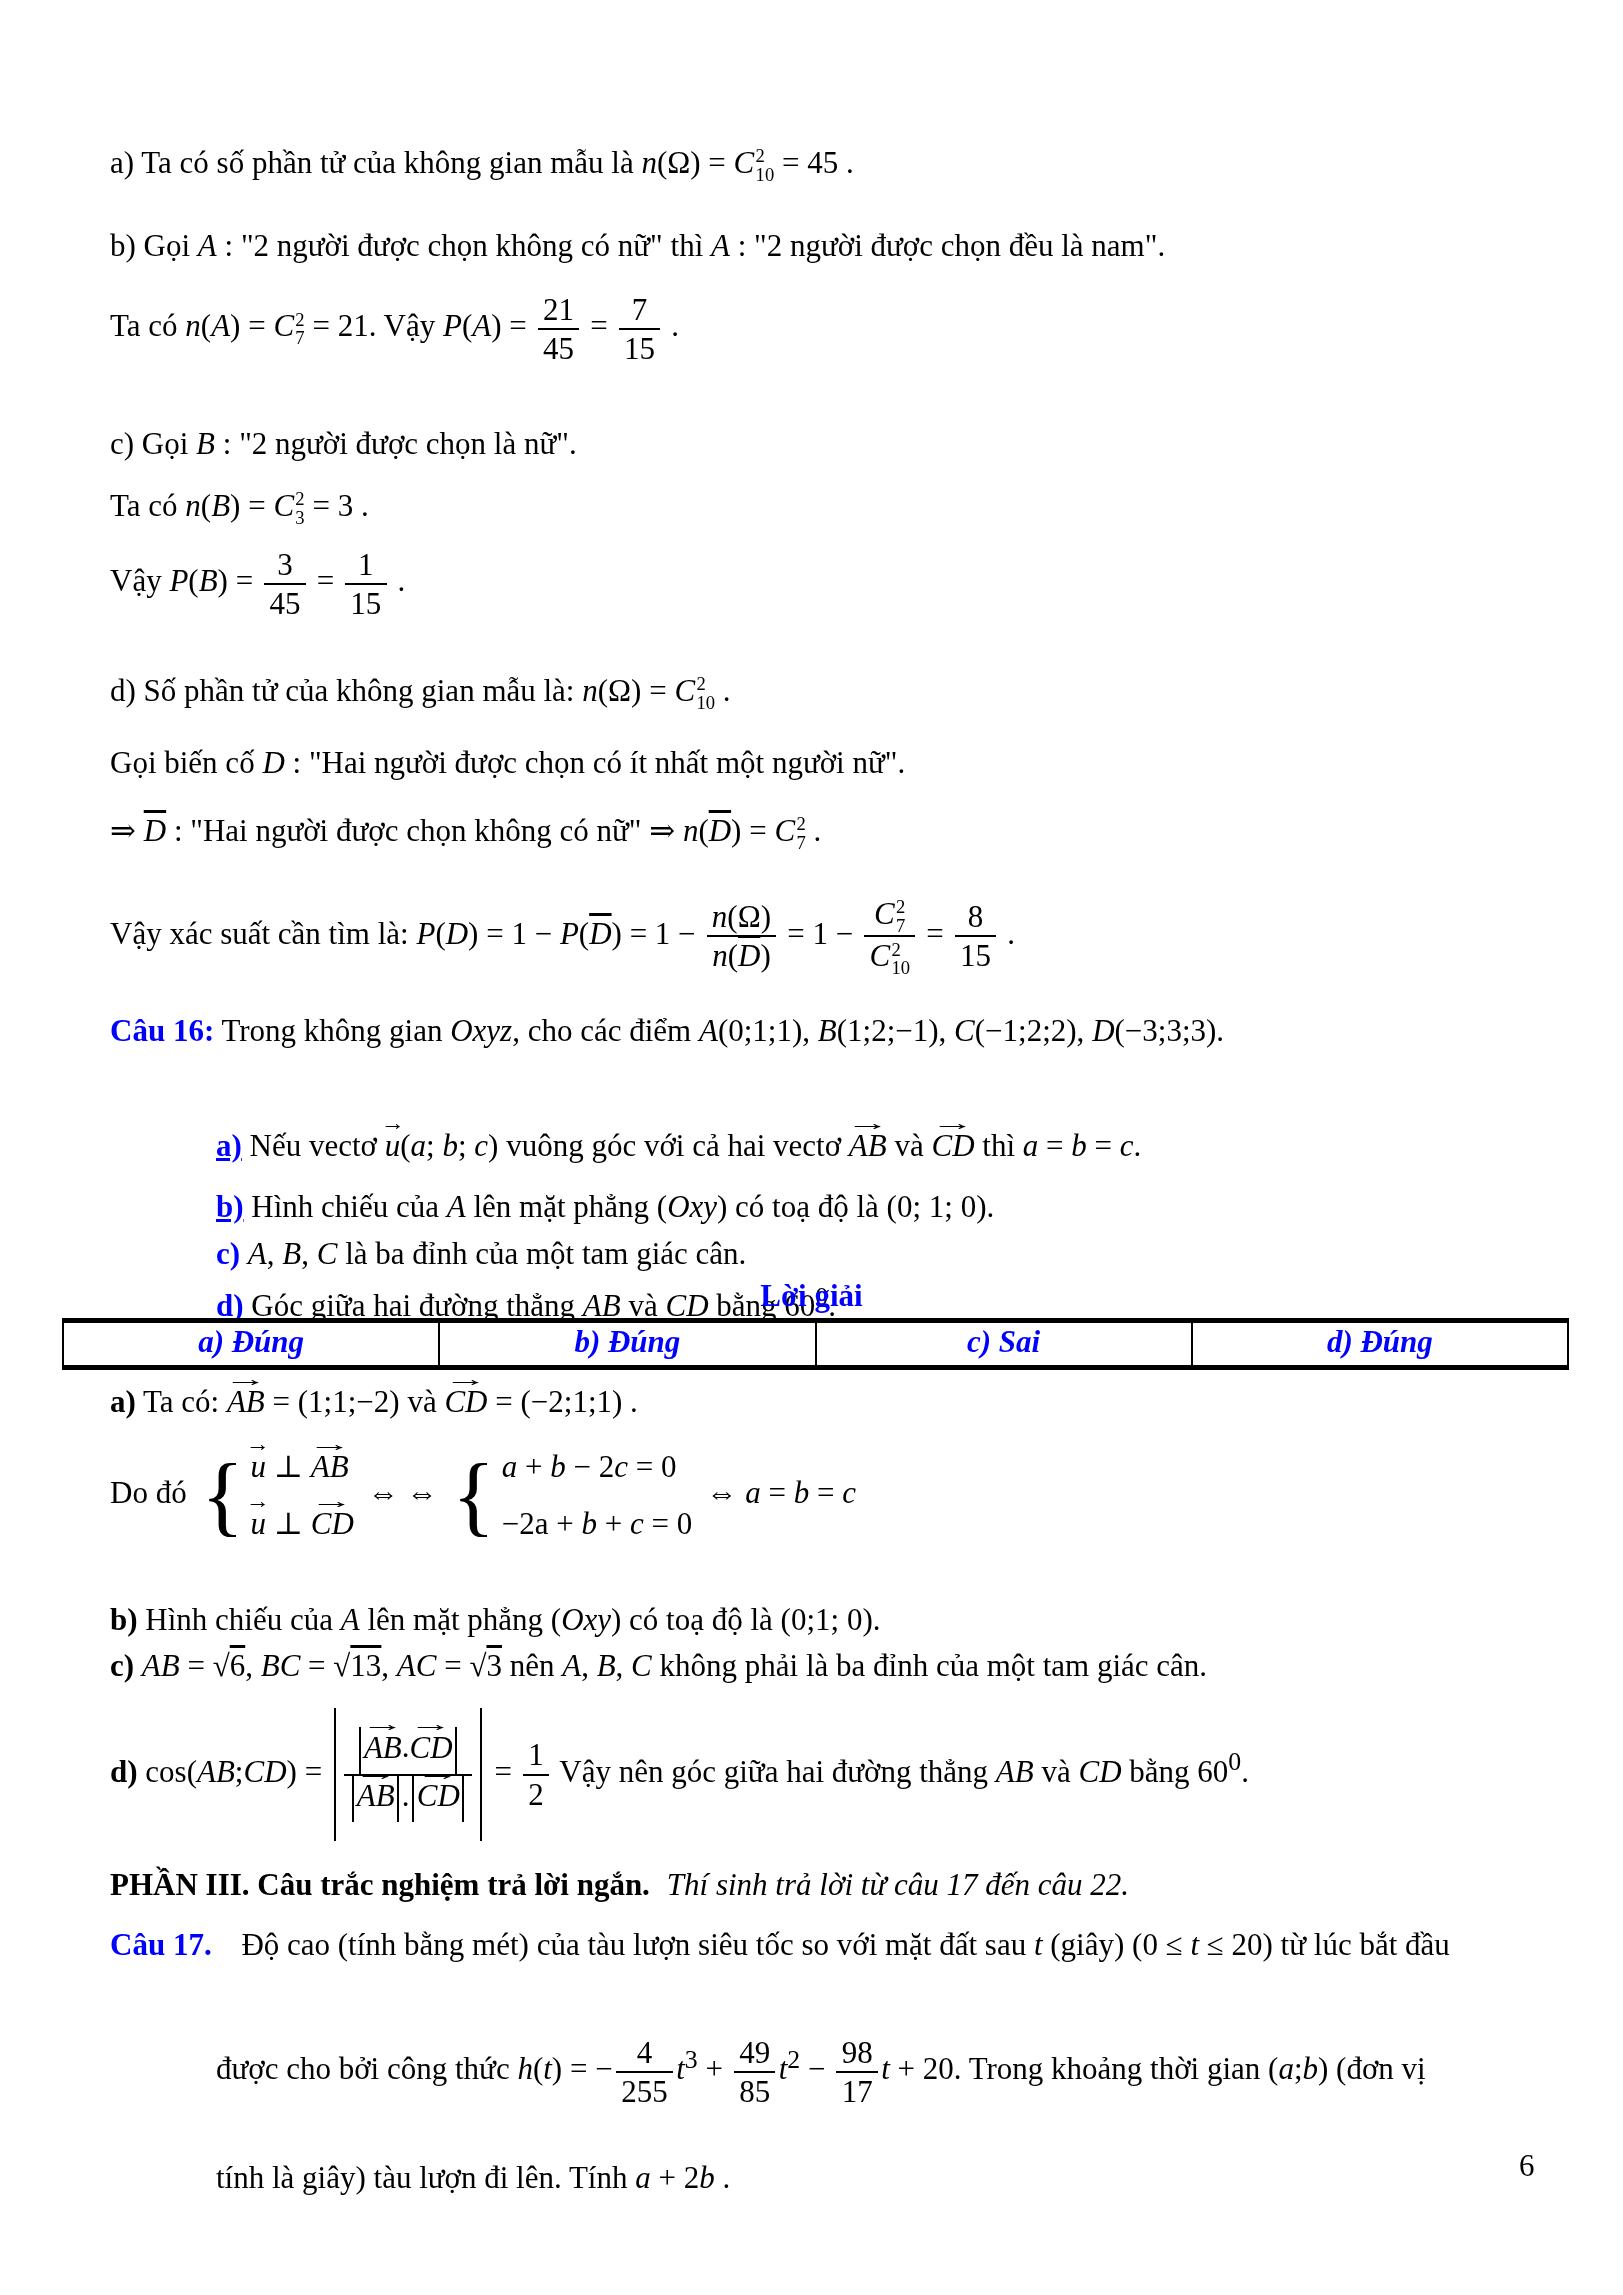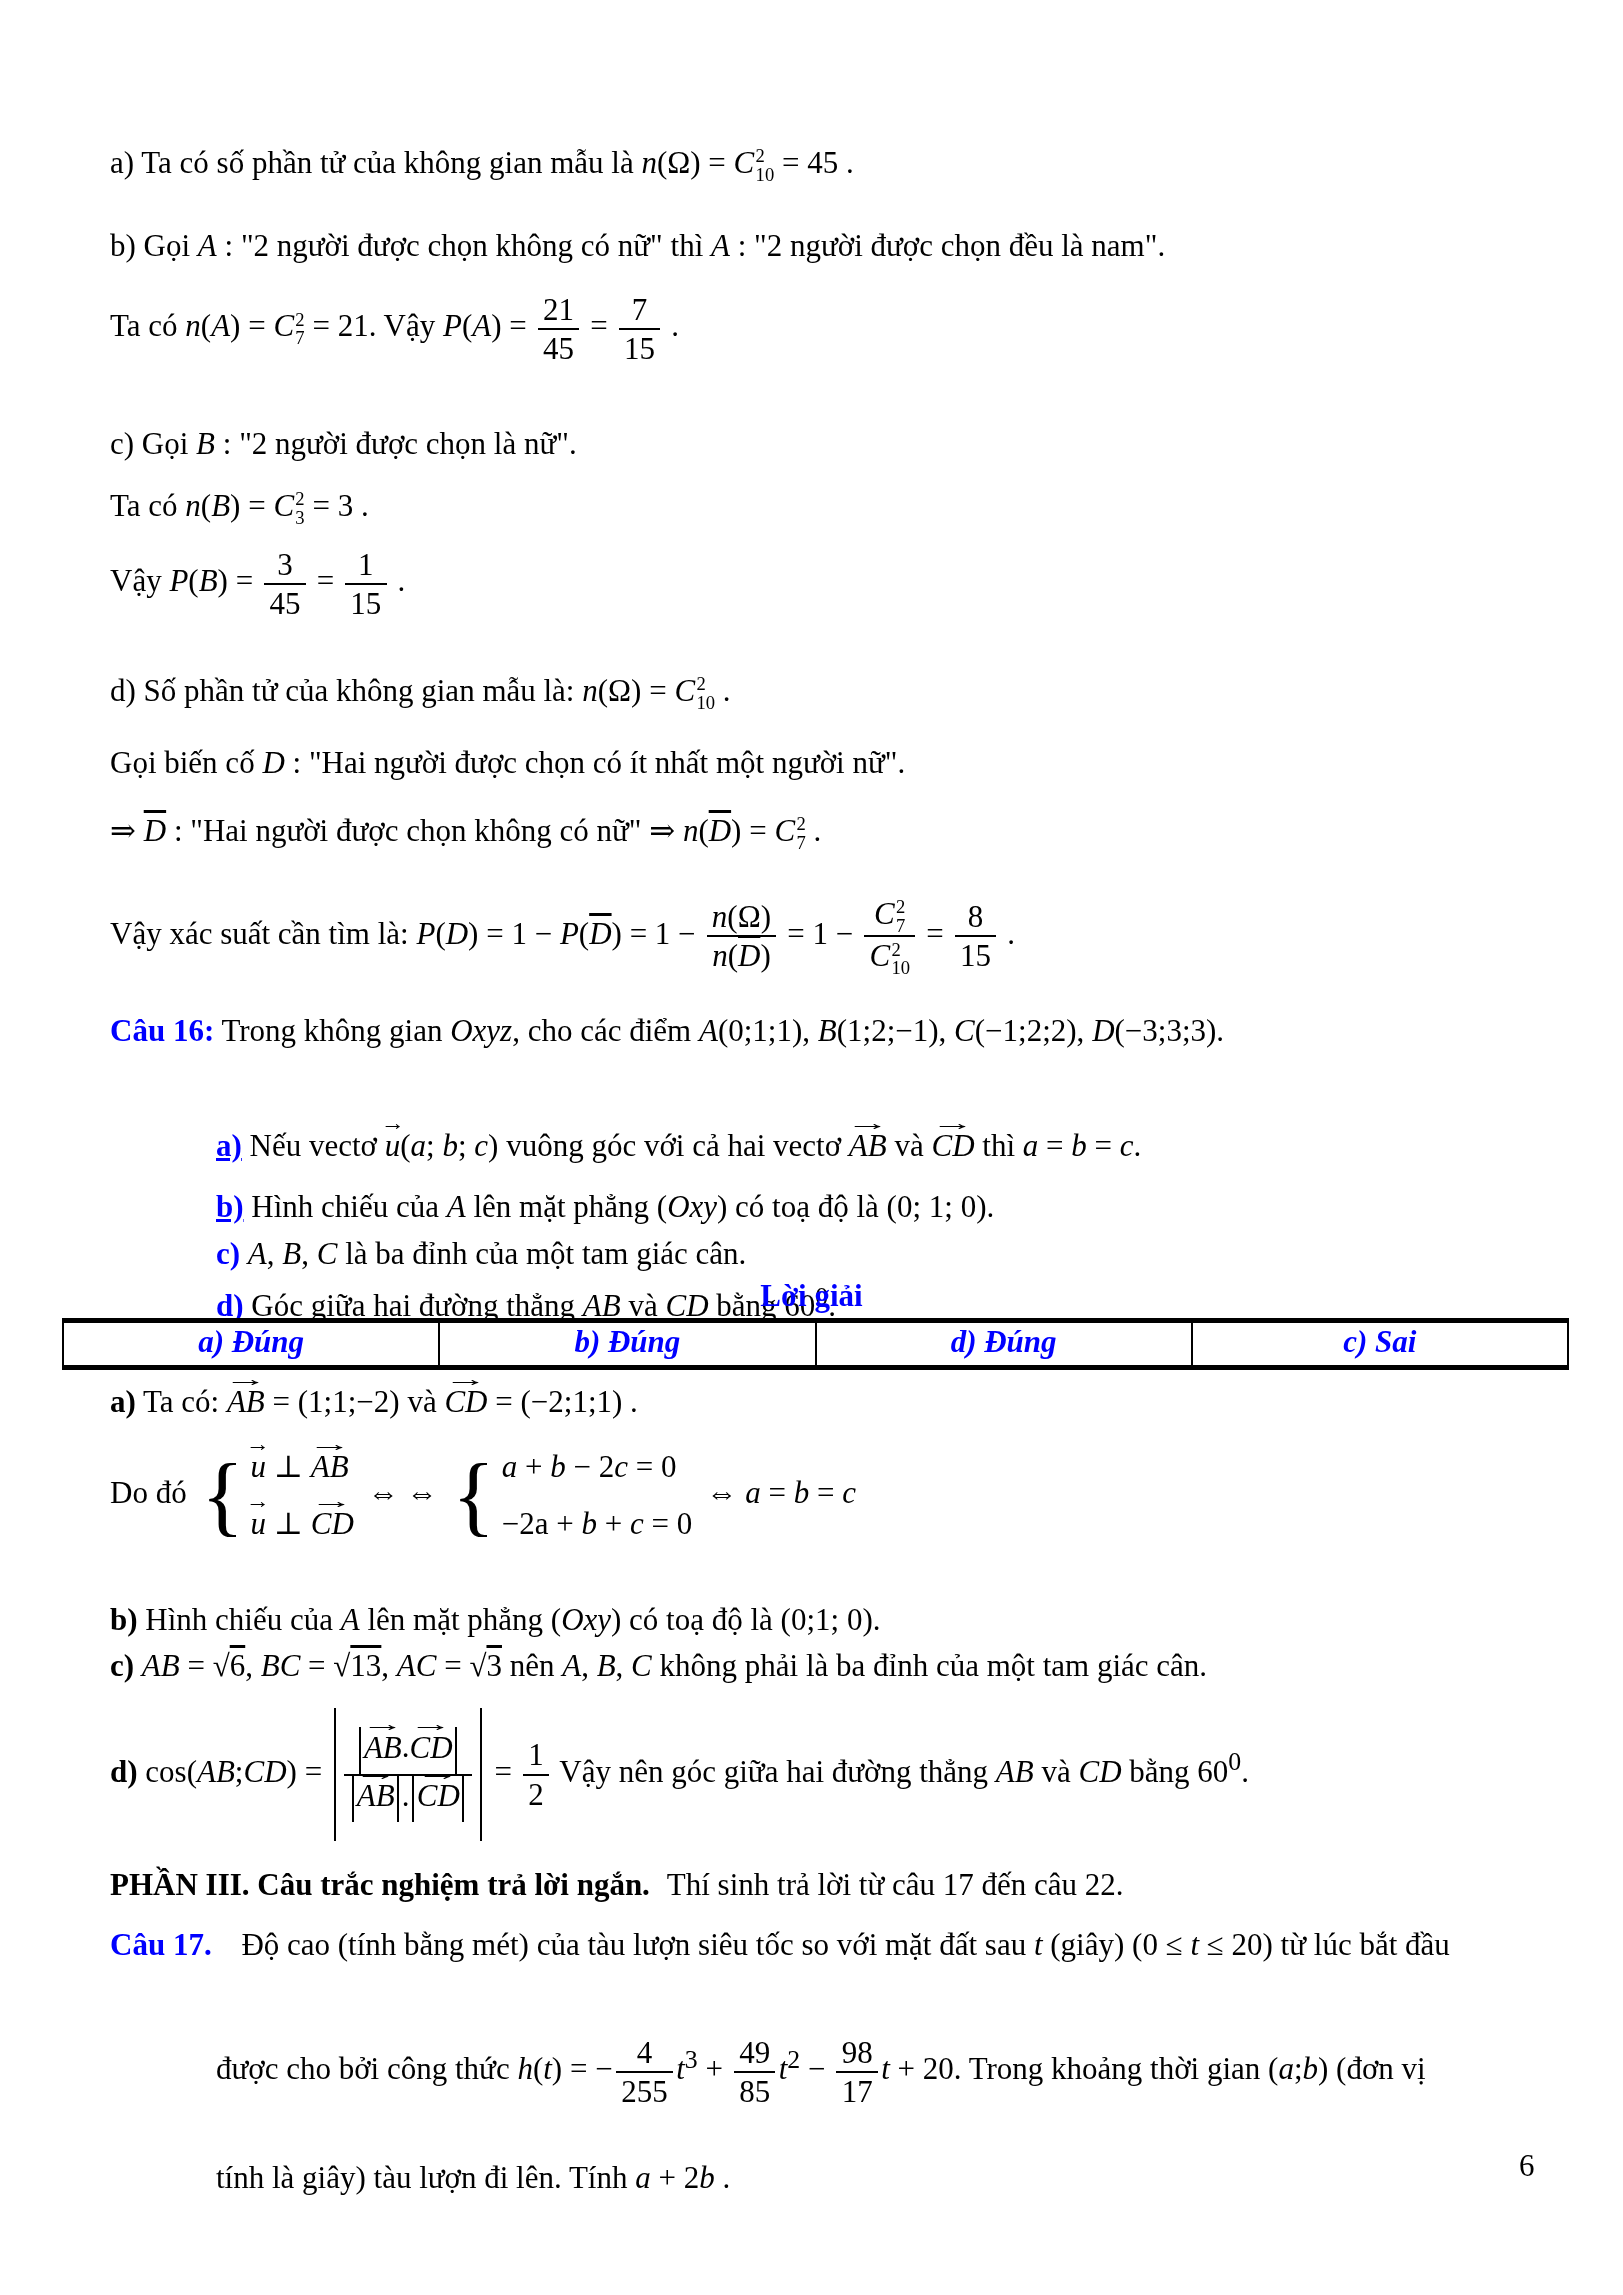--- a/index.html
+++ b/index.html
@@ -6,21 +6,21 @@
   body {
     width:1623px; height:2295px; background:#ffffff; position:relative;
     font-family:"Liberation Serif","DejaVu Serif",serif;
     font-size:31px; color:#000000; --blue:#0000ff;
   }
   .blk { position:absolute; left:110px; right:98px; line-height:1.3; }
   .indent { left:216px;margin-top:48px; }
   .ql { color:var(--blue); font-weight:bold; }
   .u { text-decoration:underline; }
   .bold { font-weight:bold; }
-  .it { }
+  .it { font-style:italic; }
   .center { text-align:center; }
   
   .fr { display:inline-flex; flex-direction:column; vertical-align:middle; text-align:center; margin:0 3.3px; line-height:1.2; }
   .fr > span { display:block; padding:0 5.2px; }
   .fr > span:first-child { border-bottom:2px solid #000; }
   
   .ss { display:inline-flex; flex-direction:column; vertical-align:middle; line-height:1.0; font-size:0.6em; margin-left:1.3px; text-align:left; }
   .ss span { display:block; }
   
   .vec,.vec1 { font-style:italic; position:relative; display:inline-block; white-space:nowrap; }
@@ -111,22 +111,22 @@
 <div class="blk indent" style="top:1078px"><span class="ql u">a)</span> Nếu vectơ <span class="vec1">u</span>(<i>a</i>; <i>b</i>; <i>c</i>) vuông góc với cả hai vectơ <span class="vec">AB</span> và <span class="vec">CD</span> thì <i>a</i> = <i>b</i> = <i>c</i>.</div>
 <div class="blk indent" style="top:1139px"><span class="ql u">b)</span> Hình chiếu của <i>A</i> lên mặt phẳng (<i>Oxy</i>) có toạ độ là (0; 1; 0).</div>
 <div class="blk indent" style="top:1186px"><span class="ql">c)</span> <i>A</i>, <i>B</i>, <i>C</i> là ba đỉnh của một tam giác cân.</div>
 <div class="blk indent" style="top:1232px"><span class="ql u">d)</span> Góc giữa hai đường thẳng <i>AB</i> và <i>CD</i> bằng 60<sup>0</sup>.</div>
 
 <div class="blk center ql" style="top:1276px; left:0; right:0;">Lời giải</div>
 
 <div class="tbl" style="top:1318px">
   <div class="cell">a) Đúng</div>
   <div class="cell">b) Đúng</div>
+  <div class="cell">c) Sai</div>
   <div class="cell">d) Đúng</div>
-  <div class="cell">c) Sai</div>
 </div>
 
 <div class="blk" style="top:1382px"><b>a)</b> Ta có: <span class="vec">AB</span> = (1;1;−2) và <span class="vec">CD</span> = (−2;1;1) .</div>
 <div class="blk" style="top:1447px">Do đó <span class="cas">
       <span class="col">
         <span><span class="vec1">u</span> ⊥ <span class="vec">AB</span></span>
         <span><span class="vec1">u</span> ⊥ <span class="vec">CD</span></span>
       </span>
     </span> ⇔  ⇔ <span class="cas">
       <span class="col">

